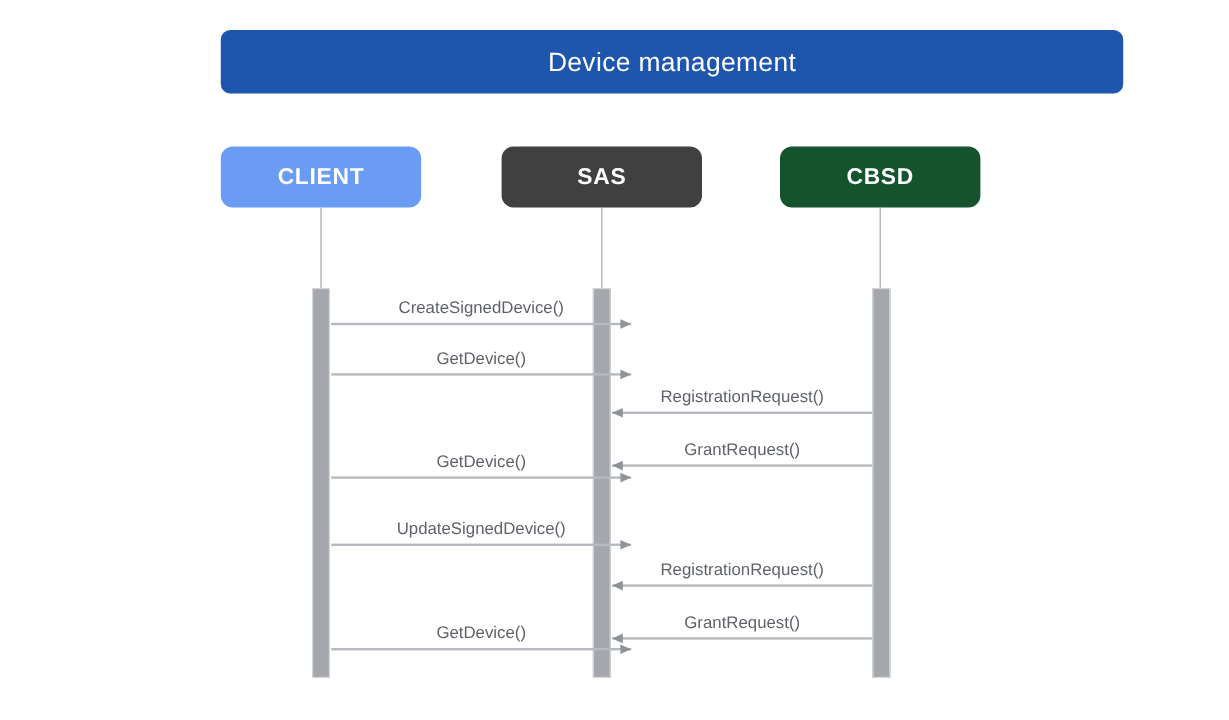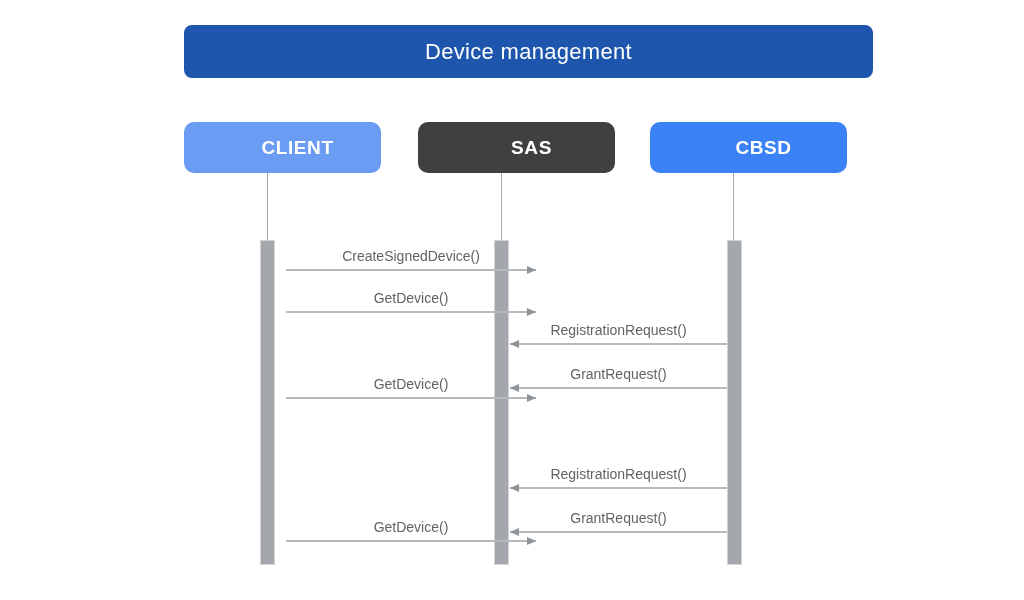--- a/index.html
+++ b/index.html
@@ -9,46 +9,45 @@
     height: 600px;
     background: #ffffff;
     font-family: "Liberation Sans", sans-serif;
     overflow: hidden;
   }
 
   
   .title-bar {
     position: absolute;
     left: 184px; top: 25px;
-    width: 689px; height: 53px;
+    width: 752px; height: 53px;
     background: #1e55ad;
     border-radius: 8px;
     display: flex; align-items: center; justify-content: center;
     color: #ffffff;
     font-size: 22px;
     font-weight: 500;
     letter-spacing: 0.3px;
   }
 
   
   .actor {
     position: absolute;
     top: 122px;
     width: 167px; height: 51px;
     border-radius: 10px;
     display: flex; align-items: center; justify-content: center;
     color: #ffffff;
     font-size: 19px;
     font-weight: bold;
     letter-spacing: 0.6px;
-    padding-left: 30px;
   }
   .actor.client { left: 184px; background: #6b9cf3; }
   .actor.sas    { left: 418px; background: #404040; }
-  .actor.cbsd   { left: 650px; background: #3b82f6; }
+  .actor.cbsd   { left: 650px; background: #14532d; }
 
   
   .lifeline {
     position: absolute;
     top: 173px;
     width: 1px; height: 67px;
     background: #a6a9ad;
   }
   .lifeline.client { left: 267px; }
   .lifeline.sas    { left: 501px; }
@@ -62,21 +61,21 @@
     background: #a4a7ac;
     border: 1px solid #d2d4d6;
     box-sizing: border-box;
   }
   .activation.client { left: 260px; }
   .activation.sas    { left: 494px; }
   .activation.cbsd   { left: 727px; }
 
   
   .msg { position: absolute; height: 24px; }
-  .msg.ltr { left: 286px; width: 250px; }
+  .msg.ltr { left: 276px; width: 250px; }
   .msg.rtl { left: 510px; width: 217px; margin-top: 12px; }
   .msg .label {
     position: absolute;
     left: 0; right: 0; bottom: 7px;
     text-align: center;
     font-size: 14px;
     color: #5f6368;
     white-space: nowrap;
   }
   .msg .line {
@@ -150,20 +149,25 @@
   <div class="msg m4 rtl">
     <span class="label">GrantRequest()</span>
     <div class="line"></div>
     <div class="arrowhead"></div>
   </div>
   <div class="msg m5 ltr">
     <span class="label">GetDevice()</span>
     <div class="line"></div>
     <div class="arrowhead"></div>
   </div>
+  <div class="msg m6 ltr">
+    <span class="label">UpdateSignedDevice()</span>
+    <div class="line"></div>
+    <div class="arrowhead"></div>
+  </div>
   <div class="msg m7 rtl">
     <span class="label">RegistrationRequest()</span>
     <div class="line"></div>
     <div class="arrowhead"></div>
   </div>
   <div class="msg m8 rtl">
     <span class="label">GrantRequest()</span>
     <div class="line"></div>
     <div class="arrowhead"></div>
   </div>

